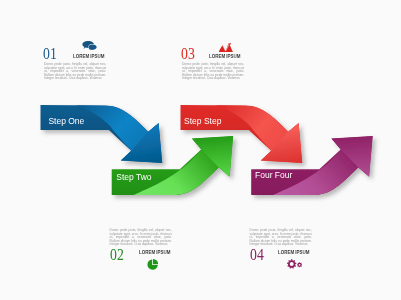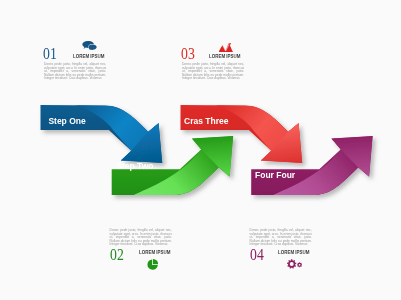--- a/index.html
+++ b/index.html
@@ -3,21 +3,21 @@
 <meta charset="utf-8">
 <style>
   html,body{margin:0;padding:0;}
   body{width:401px;height:300px;background:#fafafa;font-family:"Liberation Sans",sans-serif;overflow:hidden;position:relative;}
   .stage{position:absolute;left:0;top:0;width:401px;height:300px;}
   svg.main{position:absolute;left:0;top:0;width:401px;height:300px;display:block;}
   .ic{position:absolute;display:block;}
   .num{position:absolute;font-family:"Liberation Serif",serif;font-size:16.2px;line-height:1;white-space:nowrap;transform:scaleX(0.85);transform-origin:0 0;}
   .ttl{position:absolute;font-size:5.35px;font-weight:bold;letter-spacing:0px;color:#3d3d3d;white-space:nowrap;line-height:1;transform:scaleX(0.835);transform-origin:0 0;}
   .body{position:absolute;font-size:3.3px;line-height:3.47px;color:#9a9a9a;text-align:justify;letter-spacing:-0.035px;}
-  .steplbl{position:absolute;color:#fff;font-weight:bold;font-size:8.5px;white-space:nowrap;line-height:1;}
+  .steplbl{position:absolute;color:#fff;font-weight:normal;font-size:8.5px;white-space:nowrap;line-height:1;}
 </style>
 </head>
 <body>
 
 <div class="stage">
 
 <svg class="main" viewBox="0 0 401 300">
   <defs>
 
     <path id="dnOutline" d="M40.5,104.9 L105,105.6 C123.2,105.6 136.2,119.5 148.1,131.7 L158.6,123.1 L162.3,162.9 L120.7,160.4 L131.2,150.8 L108.8,129.9 L40.5,129.9 Z"></path>
@@ -135,22 +135,22 @@
   <g filter="url(#shadow)">
     <use href="#upOutline2" fill="url(#gPurpBase)"></use>
     <g clip-path="url(#clipUp2)">
       <use href="#upFold2" fill="url(#gPurpFold)"></use>
       <use href="#upHead2" fill="url(#gPurpHead)"></use>
     </g>
   </g>
 </svg>
 
 <div class="steplbl" style="left:48.4px;top:116.5px;">Step One</div>
-<div class="steplbl" style="left:116.3px;top:162px;">Step Two</div>
-<div class="steplbl" style="left:184.1px;top:116.5px;">Cras Three</div>
+<div class="steplbl" style="left:116.3px;top:173px;">Step Two</div>
+<div class="steplbl" style="left:184.1px;top:116.5px;">Step Step</div>
 <div class="steplbl" style="left:255.0px;top:171.4px;">Four Four</div>
 
 <svg class="ic" viewBox="0 0 150 100" style="left:81.5px;top:41.0px;width:15px;height:10.2px;">
   <path d="M62,0 C94,0 119,15 119,34 C119,53 94,68 62,68 C53,68 44,67 37,64 L14,78 L24,59 C12,53 4,44 4,34 C4,15 30,0 62,0 Z" fill="#17537f"></path>
   <path d="M102,29 C131,29 150,43 150,60 C150,77 131,91 102,91 C92,91 84,89 77,86 L86,100 L72,84 C66,78 62,69 62,60 C62,43 73,29 102,29 Z" fill="#f7f8f8"></path>
   <path d="M103,33 C129,33 147,45 147,60 C147,75 129,88 103,88 C94,88 86,86 80,83 L86,95 L76,83 C69,78 65,69 65,60 C65,45 77,33 103,33 Z" fill="#19578a"></path>
 </svg>
 <div class="num" style="left:43.4px;top:46.1px;color:#1c5a8e;">01</div>
 <div class="ttl" style="left:72.9px;top:53.6px;">LOREM IPSUM</div>
 <div class="body" style="left:44.0px;top:63.4px;width:62.2px;">Donec pede justo, fringilla vel, aliquet nec, vulputate eget, arcu. In enim justo, rhoncus ut, imperdiet a, venenatis vitae, justo. Nullam dictum felis eu pede mollis pretium. Integer tincidunt. Cras dapibus. Vivamus</div>

